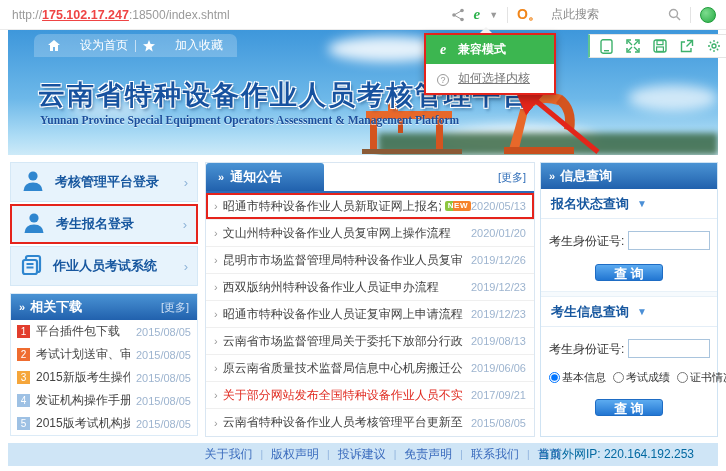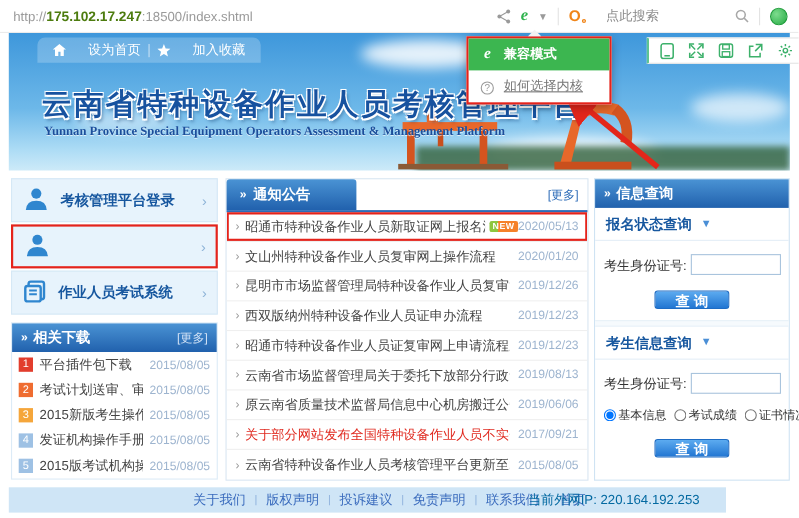--- a/index.html
+++ b/index.html
@@ -3,21 +3,21 @@
 <meta charset="utf-8">
 <style>
   * { box-sizing: border-box; margin: 0; padding: 0; }
   html,body { width:726px; height:471px; }
   body { position:relative; font-family:"Liberation Sans","DejaVu Sans",sans-serif; background:#fff; overflow:hidden; }
 
   
   .browser-bar { position:absolute; top:0; left:0; width:726px; height:30px; background:#fff;
     border-bottom:1px solid #ebebeb; display:flex; align-items:center; }
   .url { margin-left:12px; font-size:12px; color:#9a9a9a; }
-  .url b { color:#4d7c0f; font-size:12.5px; }
+  .url b { color:#ef4444; font-size:12.5px;text-decoration:underline; }
   .bar-right { margin-left:auto; display:flex; align-items:center; gap:9px; padding-right:10px; }
   .vdiv { width:1px; height:16px; background:#e3e3e3; }
   .ie-e { color:#2fb34e; font-weight:bold; font-size:15px; font-family:"Liberation Serif",serif; font-style:italic; }
   .chev { color:#9a9a9a; font-size:9px; }
   .logo360 { color:#f08519; font-weight:bold; font-size:14px; }
   .searchtxt { color:#8b8b8b; font-size:12px; margin-right:60px; }
   .greenapp { width:16px; height:16px; border-radius:50%; background:radial-gradient(circle at 35% 35%,#7ddc8e,#27ab44); border:1px solid #1f9c3b; }
 
   
   .header { position:absolute; left:8px; top:30px; width:710px; height:125px; overflow:hidden;
@@ -98,21 +98,21 @@
   .q-line { display:flex; align-items:flex-end; gap:4px; white-space:nowrap; }
   .q-line input { width:82px; height:19px; border:1px solid #a9c4dd; background:#fff; }
   .q-btn { display:block; margin:14px auto 4px; width:68px; height:17px; background:linear-gradient(#5cabf0,#2276d2);
     color:#fff; font-weight:bold; font-size:13px; border:1px solid #1e6cc4; border-radius:3px; cursor:pointer; }
   .radio-row { display:flex; gap:7px; margin-top:12px; font-size:11px; align-items:center; white-space:nowrap; }
   .radio-row label { display:flex; align-items:center; gap:2px; cursor:pointer; }
   .radio-row input { width:11px; height:11px; margin:0; }
   .q-gap { height:6px; background:#f6fafd; border-top:1px solid #e8f1f8; border-bottom:1px solid #e8f1f8; }
 
   
-  .footer { position:absolute; left:8px; top:443px; width:652px; height:23px; background:#cfe5f6;
+  .footer { position:absolute; left:8px; top:443px; width:710px; height:23px; background:#cfe5f6;
     display:flex; align-items:center; justify-content:center; font-size:12px; color:#3a6bbd; }
   .f-links { display:flex; align-items:center; gap:8px; margin-left:40px; }
   .f-link { cursor:pointer; }
   .f-sep { color:#8fb2dd; font-size:10px; }
   .f-ip { position:absolute; right:24px; color:#0369a1; font-size:12px; }
 </style>
 </head>
 <body>
 
 <div class="browser-bar">
@@ -228,20 +228,21 @@
             <path d="M3.5 23 Q4 14.5 13 14.5 Q22 14.5 22.5 23 Z" fill="#2f86cf"></path>
           </svg></span>
         <span>考核管理平台登录</span>
         <span class="lchev">›</span>
       </div>
       <div class="login-item highlight">
         <span><svg width="26" height="26" viewBox="0 0 26 26">
             <circle cx="13" cy="8" r="4.6" fill="#2f86cf"></circle>
             <path d="M3.5 23 Q4 14.5 13 14.5 Q22 14.5 22.5 23 Z" fill="#2f86cf"></path>
           </svg></span>
+        <span>考生报名登录</span>
         <span class="lchev">›</span>
       </div>
       <div class="login-item">
         <span><svg width="24" height="24" viewBox="0 0 24 24">
             <rect x="6" y="3" width="14" height="16" rx="2" stroke="#2f86cf" stroke-width="2.2" fill="none"></rect>
             <rect x="3" y="7" width="14" height="14" rx="2" stroke="#2f86cf" stroke-width="2.2" fill="#e7f3fc"></rect>
             <path d="M6.5 11 H13.5 M6.5 14.5 H13.5" stroke="#2f86cf" stroke-width="1.8"></path>
           </svg></span>
         <span>作业人员考试系统</span>
         <span class="lchev">›</span>

